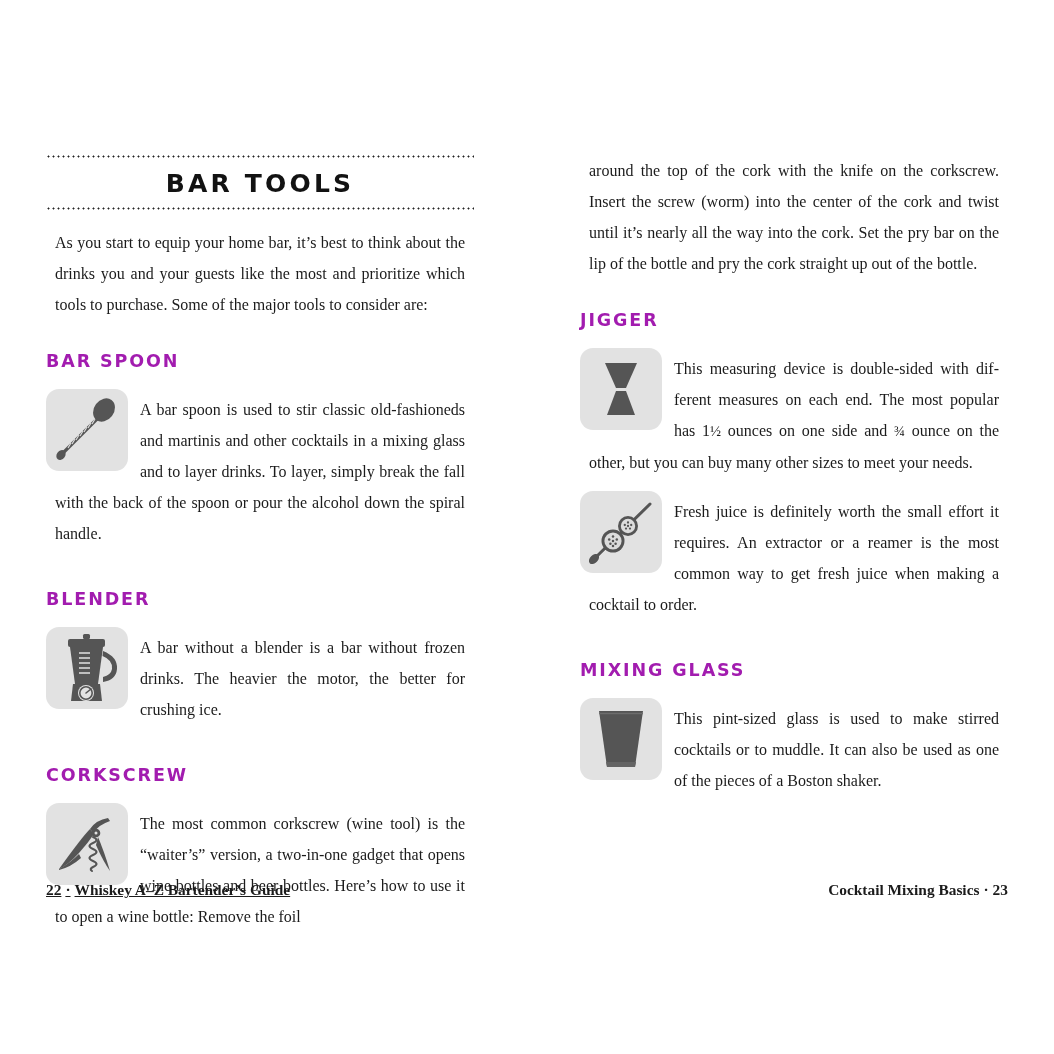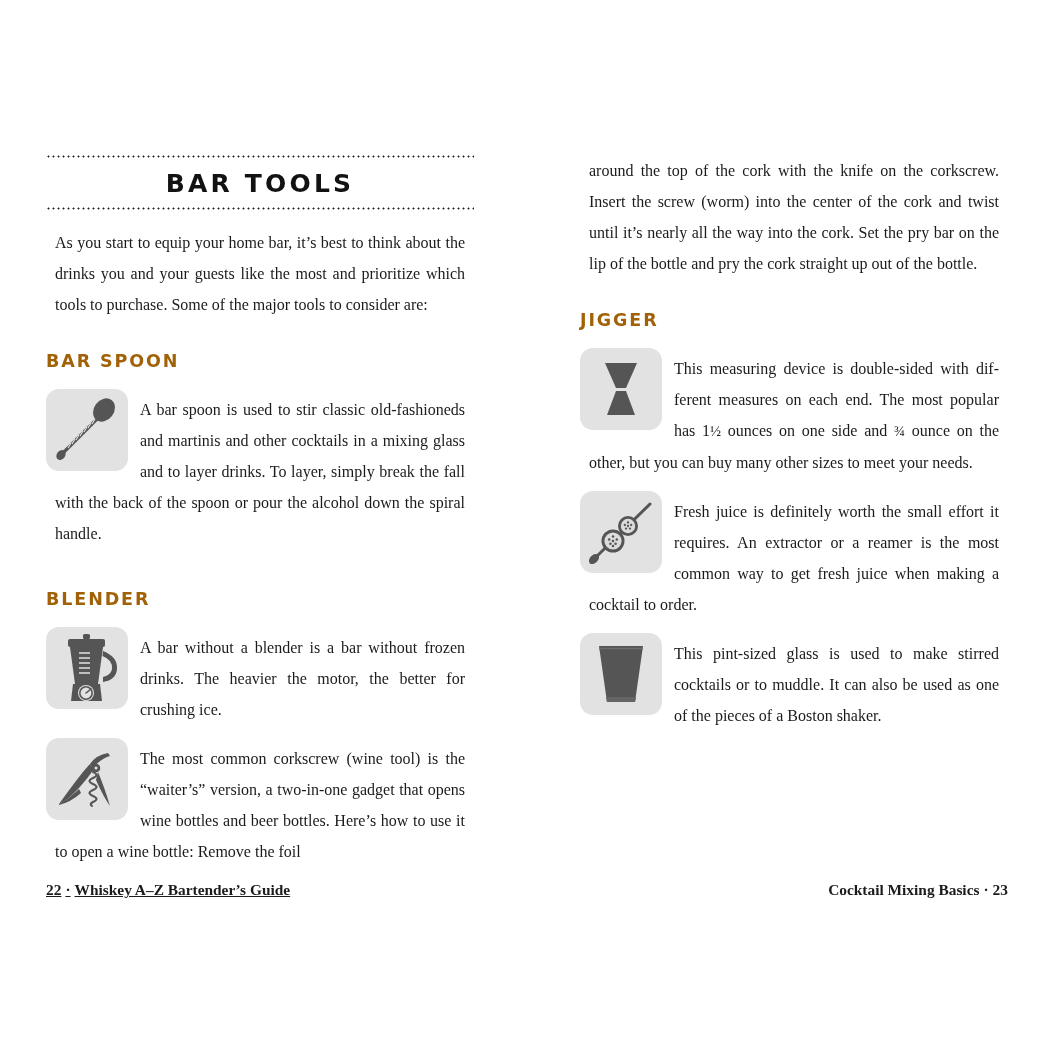--- a/index.html
+++ b/index.html
@@ -69,21 +69,21 @@
   .intro { margin-top: 17px; }
   .flow  { margin-top: 0; }
 
   
   .section-head {
     font-family: "DejaVu Sans", sans-serif;
     font-weight: bold;
     font-size: 17.5px;
     letter-spacing: 1.9px;
     text-transform: uppercase;
-    color: #a16207;
+    color: #a21caf;
     line-height: 25px;
     margin: 29px 0 11px 0;
   }
 
   
   .tool-block { overflow: hidden; }
   .tool-block .para { text-align: justify; }
 
   .icon-tile {
     float: left;
@@ -168,20 +168,21 @@
             </g>
             <path d="M27 57 L54 57 L56 74 L25 74 Z" fill="#555555"></path>
             <circle cx="40" cy="66" r="8" fill="#e2e2e2"></circle>
             <circle cx="40" cy="66" r="6.2" fill="none" stroke="#555555" stroke-width="1.6"></circle>
             <line x1="40" y1="66" x2="45" y2="62" stroke="#555555" stroke-width="1.6" stroke-linecap="round"></line>
           </svg>
         </div>
         <p class="para">A bar without a blender is a bar without frozen drinks. The heavier the motor, the better for crushing ice.</p>
       </div>
 
+      <div class="section-head">CORKSCREW</div>
       <div class="tool-block">
         <div class="icon-tile">
           <svg width="82" height="82" viewBox="0 0 82 82">
             <path d="M62 15 Q50 17 44 26 L47 30 Q54 21 64 18 Z" fill="#555555"></path>
             <path d="M44 26 Q36 34 13 66 Q22 62 33 50 Q42 40 48 31 Z" fill="#555555"></path>
             <path d="M13 66 Q24 60 33 51 L35 55 Q25 64 13 67 Z" fill="#555555"></path>
             <path d="M52 34 Q58 48 64 68 Q57 58 50 42 Z" fill="#555555"></path>
             <circle cx="50" cy="30" r="4.3" fill="#555555"></circle>
             <circle cx="50" cy="30" r="1.5" fill="#e2e2e2"></circle>
             <path d="M47 34 q7 3 0 6 q-7 3 0 6 q7 3 0 6 q-7 3 0 6 q7 3 0 6 q-4 2 -1 4" fill="none" stroke="#555555" stroke-width="2.1" stroke-linecap="round"></path>
@@ -231,20 +232,21 @@
                 <circle cx="30.4" cy="52.8" r="1.25"></circle>
               <circle cx="35.6" cy="52.8" r="1.25"></circle>
                 <circle cx="33" cy="50" r="1.25"></circle>
               <circle cx="33" cy="55" r="1.25"></circle>
             </g>
           </svg>
         </div>
         <p class="para">Fresh juice is definitely worth the small effort it requires. An extractor or a reamer is the most common way to get fresh juice when making a cocktail to order.</p>
       </div>
 
+      <div class="section-head">MIXING GLASS</div>
       <div class="tool-block">
         <div class="icon-tile">
           <svg width="82" height="82" viewBox="0 0 82 82">
             <path d="M19 13 L63 13 L55 69 L27 69 Z" fill="#555555"></path>
             <path d="M26 64 L56 64 L55 69 L27 69 Z" fill="#646464"></path>
             <line x1="19" y1="15.5" x2="63" y2="15.5" stroke="#6d6d6d" stroke-width="1.4"></line>
           </svg>
         </div>
         <p class="para">This pint-sized glass is used to make stirred cocktails or to muddle. It can also be used as one of the pieces of a Boston shaker.</p>
       </div>

